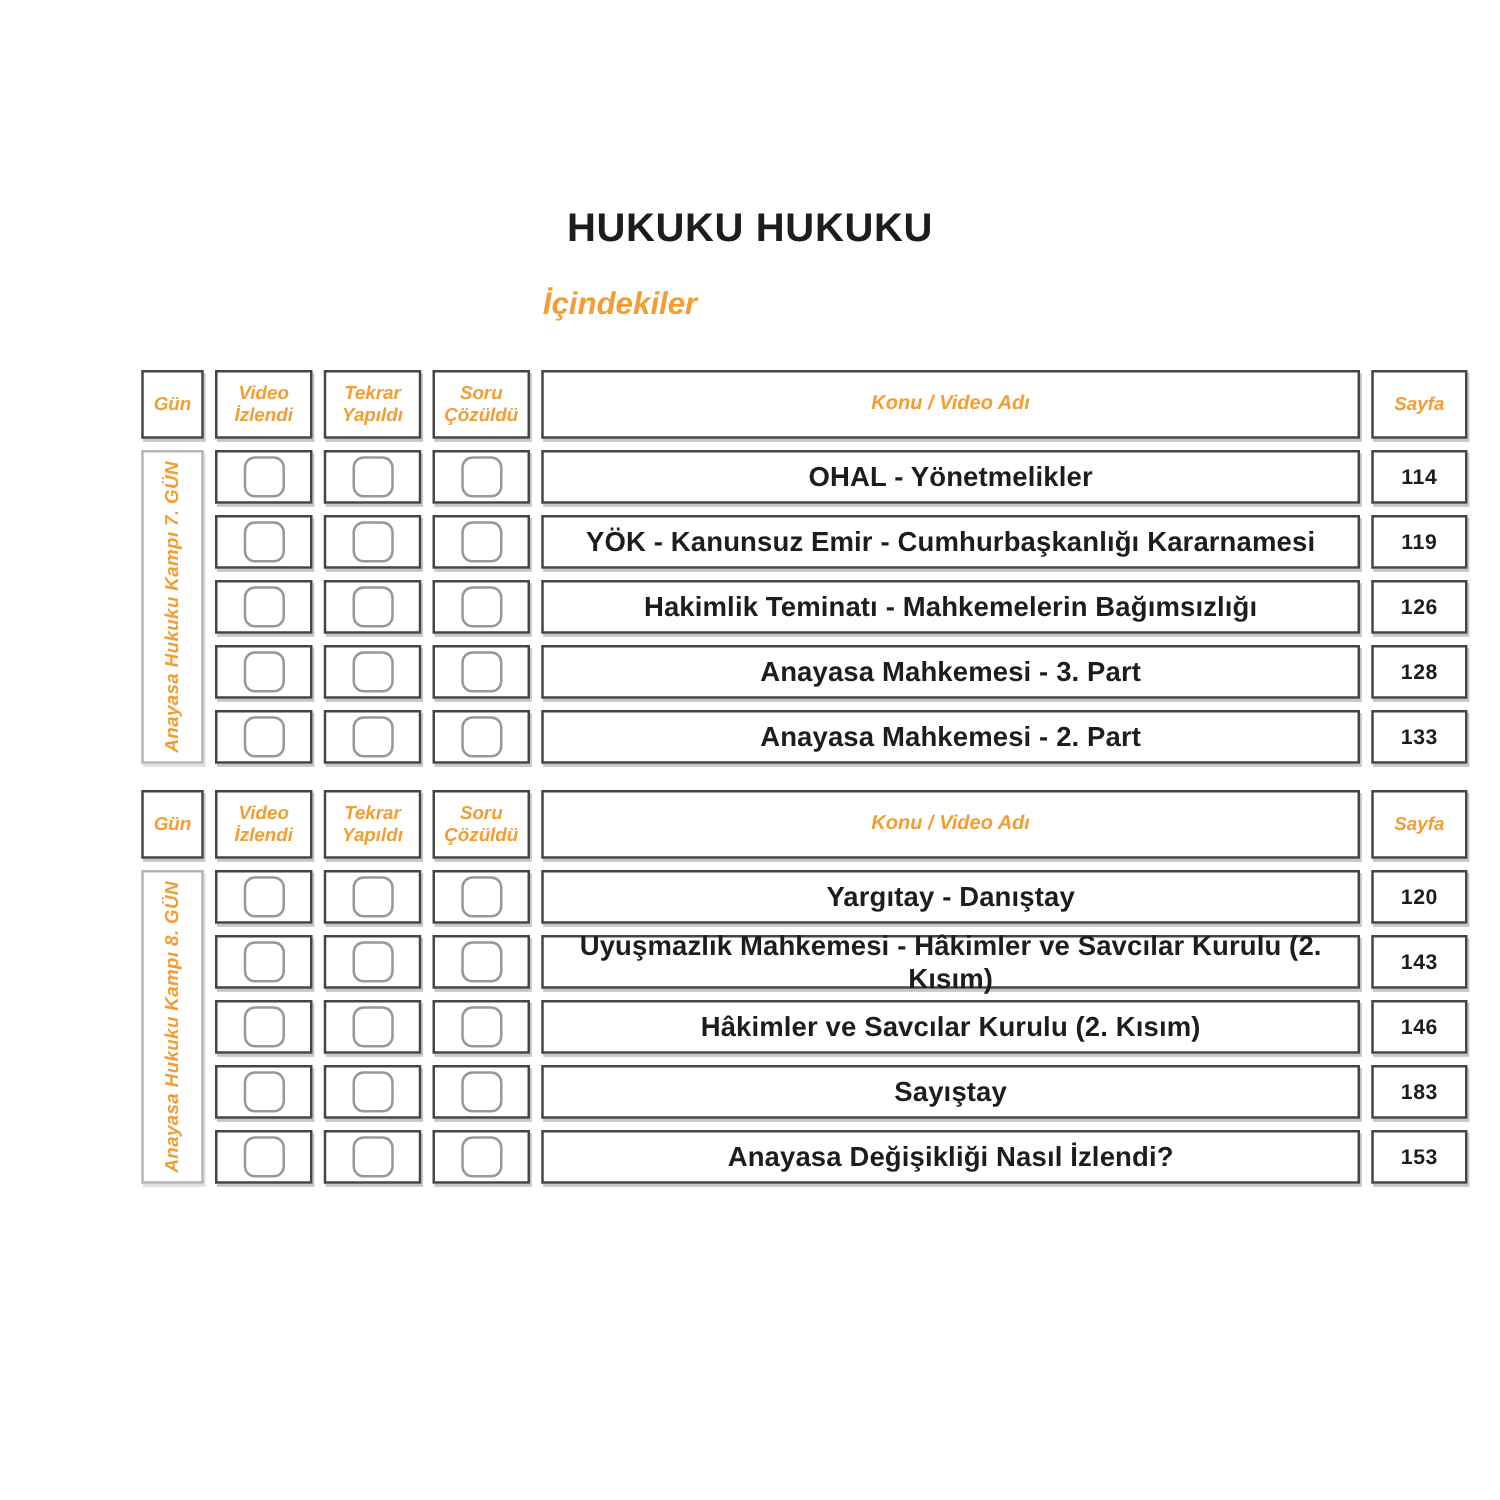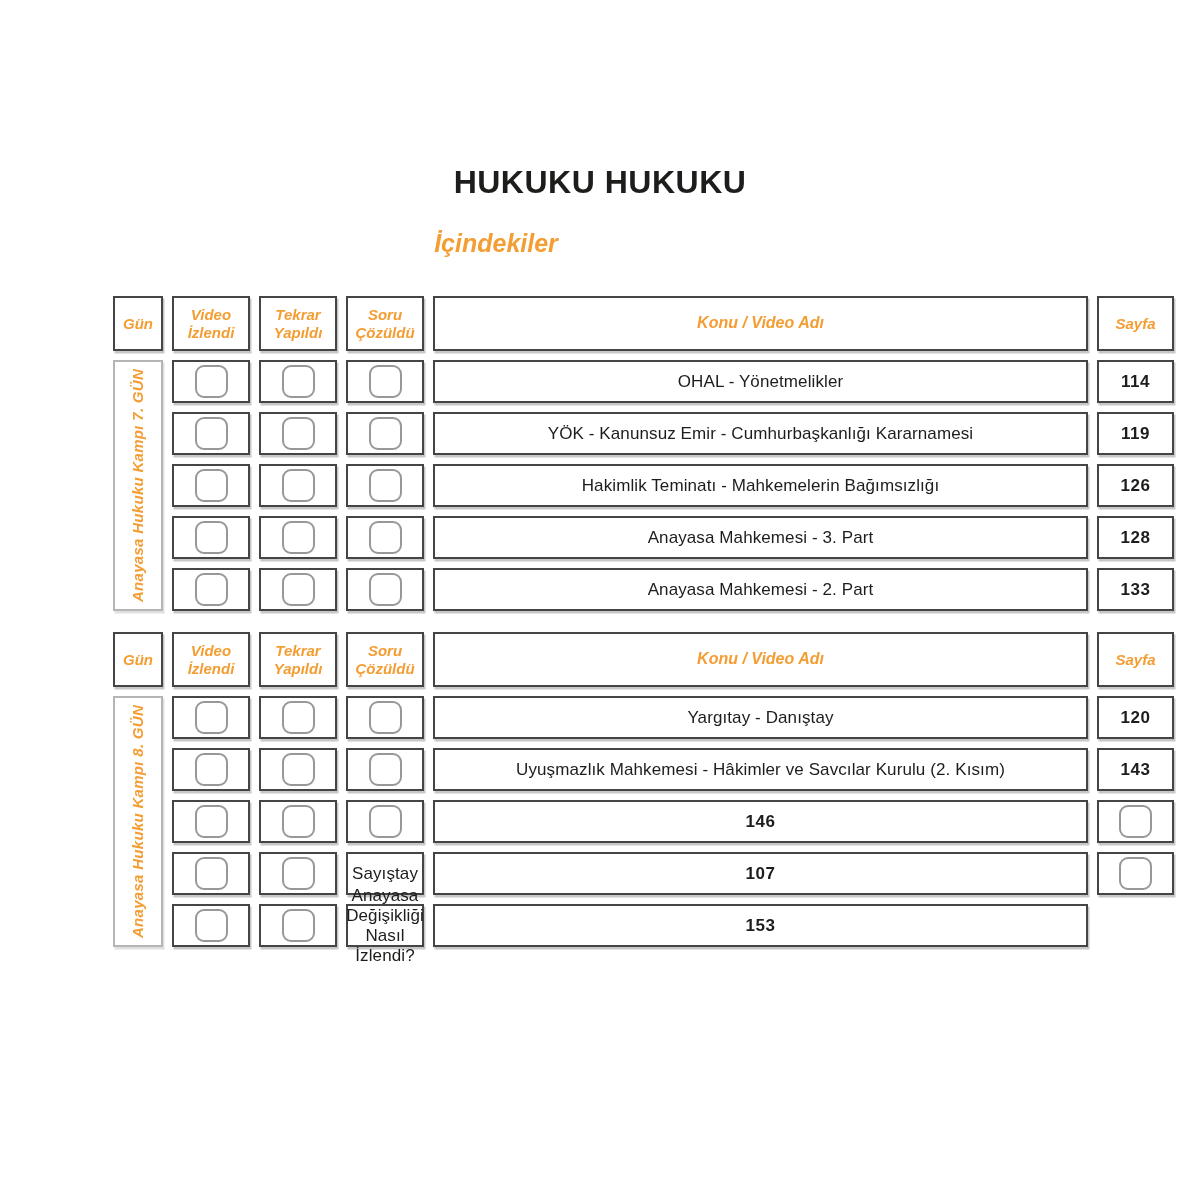--- a/index.html
+++ b/index.html
@@ -37,21 +37,21 @@
     box-shadow:1.5px 2.5px 0 rgba(0,0,0,.12);
   }
   .day-label{
     transform:rotate(-90deg);white-space:nowrap;
     color:#f49d33;font-weight:bold;font-style:italic;font-size:15px;letter-spacing:.3px;
   }
   .checkbox{
     width:33px;height:33px;border:2px solid #989898;border-radius:9px;
     background:#ffffff;box-sizing:border-box;cursor:pointer;
   }
-  .topic{font-size:17px;font-weight:400;text-align:center;padding:0 6px;letter-spacing:.1px;}
+  .topic{font-size:22px;font-weight:700;text-align:center;padding:0 6px;letter-spacing:.1px;}
   .pageno{font-size:17px;font-weight:bold;letter-spacing:.5px;}
 </style>
 </head>
 <body>
 
 <div class="canvas">
 
   <div class="page-title">HUKUKU HUKUKU</div>
   <div class="toc-heading">İçindekiler</div>
 
@@ -166,33 +166,34 @@
 
     <div class="box">
         <span class="checkbox"></span>
       </div>
     <div class="box">
         <span class="checkbox"></span>
       </div>
     <div class="box">
         <span class="checkbox"></span>
       </div>
+    <div class="box topic">Hâkimler ve Savcılar Kurulu (2. Kısım)</div>
     <div class="box pageno">146</div>
 
     <div class="box">
         <span class="checkbox"></span>
       </div>
     <div class="box">
         <span class="checkbox"></span>
       </div>
     <div class="box">
         <span class="checkbox"></span>
       </div>
     <div class="box topic">Sayıştay</div>
-    <div class="box pageno">107</div>
+    <div class="box pageno">183</div>
 
     <div class="box">
         <span class="checkbox"></span>
       </div>
     <div class="box">
         <span class="checkbox"></span>
       </div>
     <div class="box">
         <span class="checkbox"></span>
       </div>

